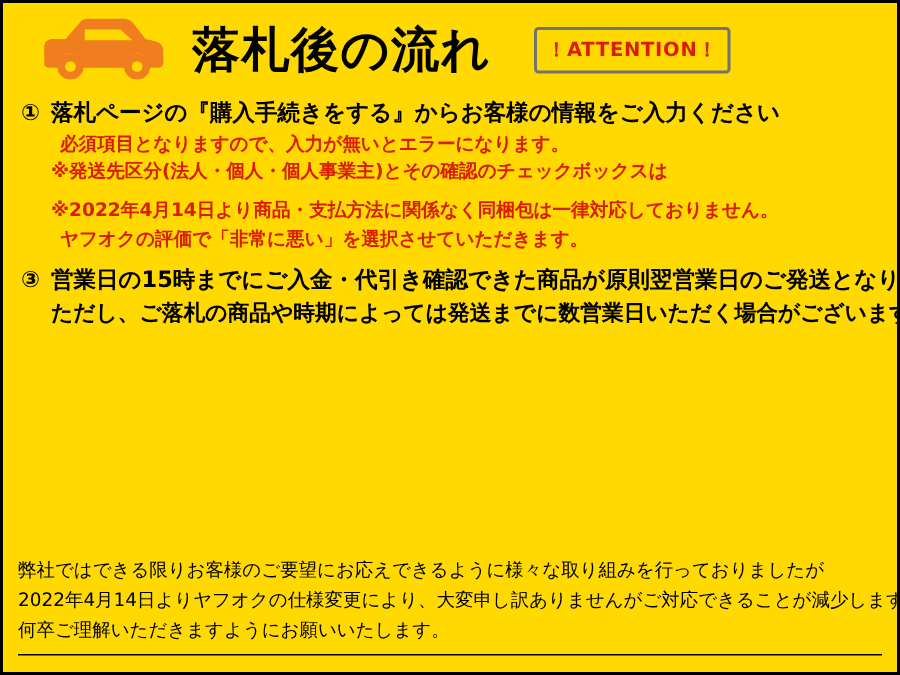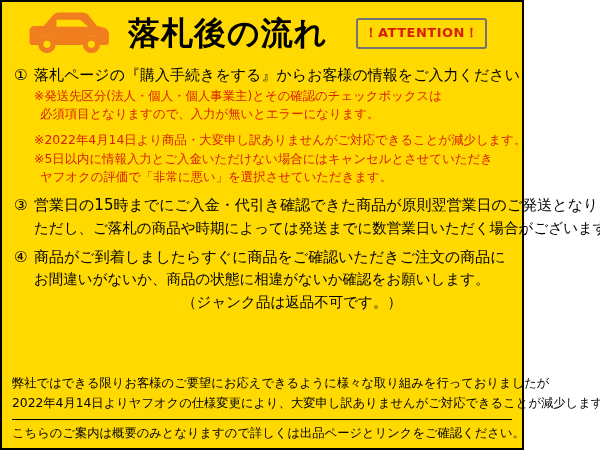--- a/index.html
+++ b/index.html
@@ -8,21 +8,21 @@
   }
   body {
     width: 600px;
     height: 450px;
     background: #ffffff;
     font-family: "DejaVu Sans", "Liberation Sans", sans-serif;
     overflow: hidden;
   }
   .page {
     position: relative;
-    width: 524px;
+    width: 600px;
     height: 450px;
     box-sizing: border-box;
     background: #ffd900;
     border: 2px solid #000000;
   }
   
   .header {
     position: relative;
     height: 62px;
     display: flex;
@@ -56,20 +56,21 @@
     font-weight: bold;
     padding: 4px 7px 5px 7px;
     border-radius: 3px;
     white-space: nowrap;
     letter-spacing: 0.5px;
   }
   
   .body {
     padding: 0 12px;
     box-sizing: border-box;
+    font-weight: bold;
   }
   .item {
     margin-bottom: 7px;
   }
   .line {
     font-size: 14.5px;
     line-height: 1.52;
     color: #000000;
     white-space: nowrap;
   }
@@ -135,47 +136,39 @@
     <div class="header-title">落札後の流れ</div>
     <div class="attention">！ATTENTION！</div>
   </div>
 
   <div class="body">
 
     <div class="item">
       <div class="line main">
         <span class="num">①</span><span>落札ページの『購入手続きをする』からお客様の情報をご入力ください</span>
       </div>
+      <div class="line red indent2">必須項目となりますので、入力が無いとエラーになります。</div>
       <div class="line red indent">※発送先区分(法人・個人・個人事業主)とその確認のチェックボックスは</div>
-      <div class="line red indent2">必須項目となりますので、入力が無いとエラーになります。</div>
     </div>
 
     <div class="item">
-      <div class="line red indent">※2022年4月14日より商品・大変申し訳ありませんがご対応できることが減少します。</div>
-      <div class="line red indent">※5日以内に情報入力とご入金いただけない場合にはキャンセルとさせていただき</div>
+      <div class="line red indent">※2022年4月14日より商品・支払方法に関係なく同梱包は一律対応しておりません。</div>
       <div class="line red indent2">ヤフオクの評価で「非常に悪い」を選択させていただきます。</div>
     </div>
 
     <div class="item">
       <div class="line main">
         <span class="num">③</span><span>営業日の15時までにご入金・代引き確認できた商品が原則翌営業日のご発送となります。</span>
       </div>
       <div class="line indent">ただし、ご落札の商品や時期によっては発送までに数営業日いただく場合がございます。</div>
     </div>
 
-    <div class="item">
-      <div class="line main">
-        <span class="num">④</span><span>商品がご到着しましたらすぐに商品をご確認いただきご注文の商品に</span>
-      </div>
-      <div class="line indent">お間違いがないか、商品の状態に相違がないか確認をお願いします。</div>
-      <div class="line indent" style="text-align:center;padding-left:60px;">（ジャンク品は返品不可です。）</div>
-    </div>
 
   </div>
 
   <div class="footer">
     <div class="footer-line">弊社ではできる限りお客様のご要望にお応えできるように様々な取り組みを行っておりましたが</div>
     <div class="footer-line">2022年4月14日よりヤフオクの仕様変更により、大変申し訳ありませんがご対応できることが減少します。</div>
+    <div class="footer-line">何卒ご理解いただきますようにお願いいたします。</div>
     <hr class="divider">
-    <div class="footer-note">こちらのご案内は概要のみとなりますので詳しくは出品ページとリンクをご確認ください。</div>
   </div>
 
 </div>
 
 </body></html>

